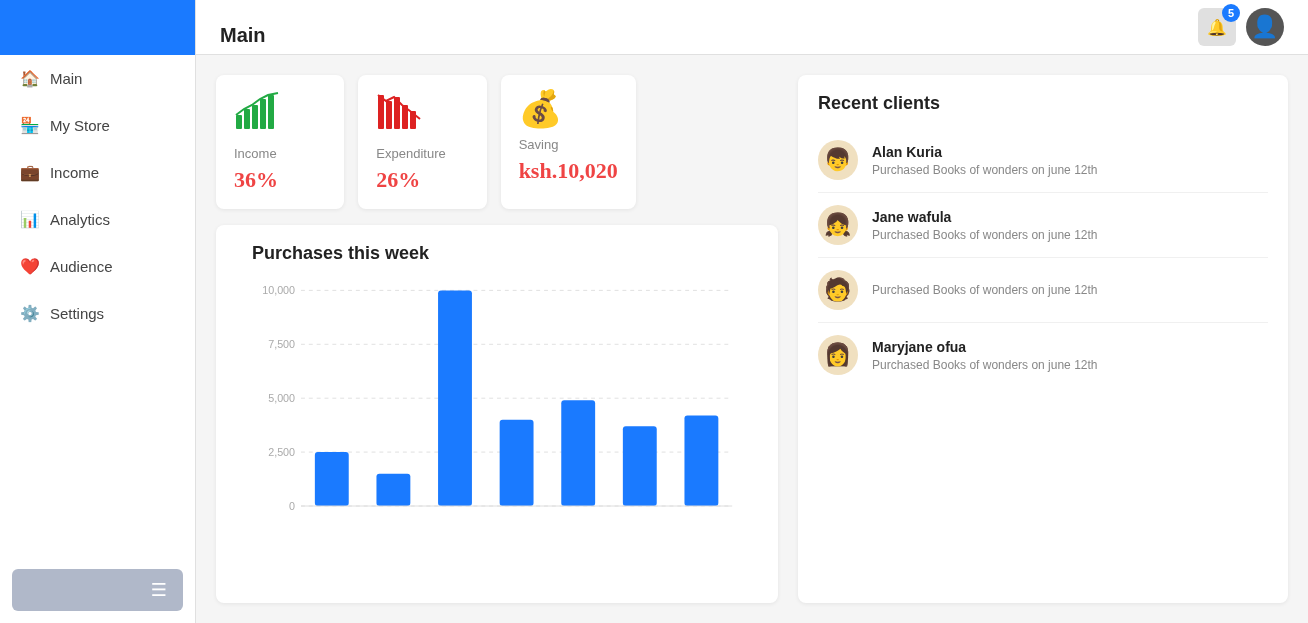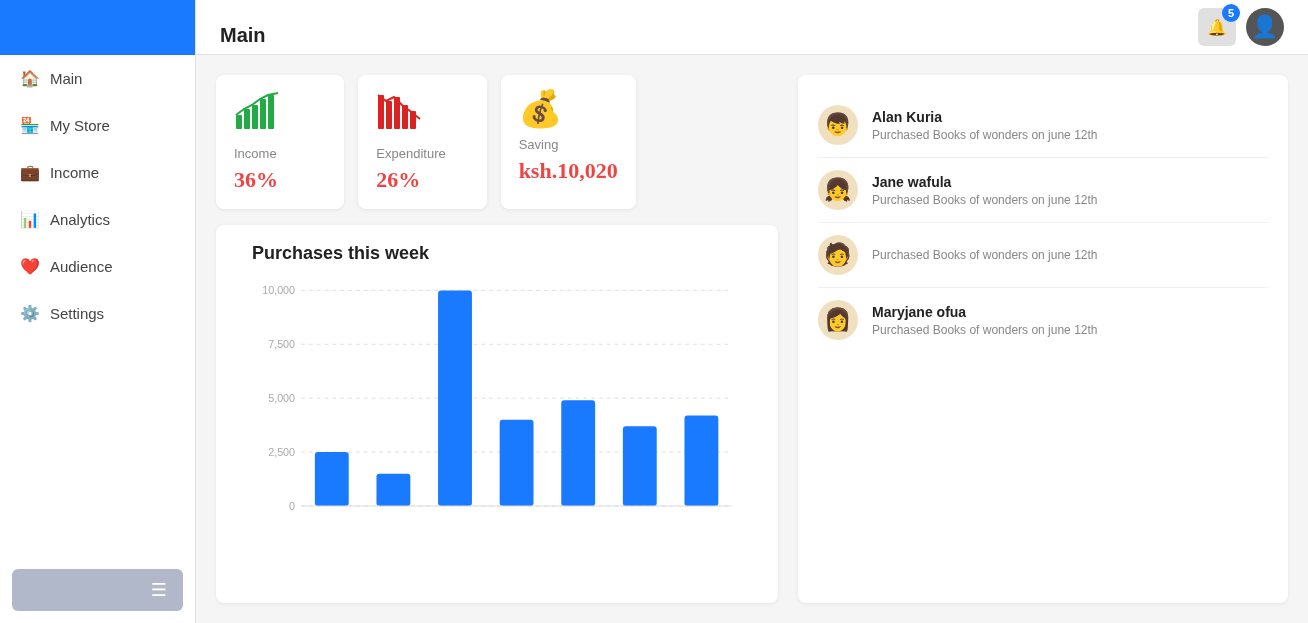--- a/index.html
+++ b/index.html
@@ -329,20 +329,21 @@
               <rect x="252.7142857142857" y="142" width="34.57142857142857" height="88" fill="#1a7aff" rx="3"></rect>
               <rect x="315.5714285714286" y="122.2" width="34.57142857142857" height="107.8" fill="#1a7aff" rx="3"></rect>
               <rect x="378.42857142857144" y="148.6" width="34.57142857142857" height="81.4" fill="#1a7aff" rx="3"></rect>
               <rect x="441.2857142857143" y="137.60000000000002" width="34.57142857142857" height="92.39999999999999" fill="#1a7aff" rx="3"></rect>
               <line x1="50" y1="230" x2="490" y2="230" stroke="#ddd" stroke-width="1"></line>
             </svg></div>
       </div>
     </div>
 
     <div id="right-panel">
+      <div id="recent-clients-title">Recent clients</div>
       <div id="clients-list">
 
       <div class="client-item">
     <div class="client-avatar">👦</div>
     <div class="client-info">
       <span class="client-name">Alan Kuria</span>
       <span class="client-action">Purchased Books of wonders on june 12th</span>
     </div>
   </div>
           <div class="client-item">

